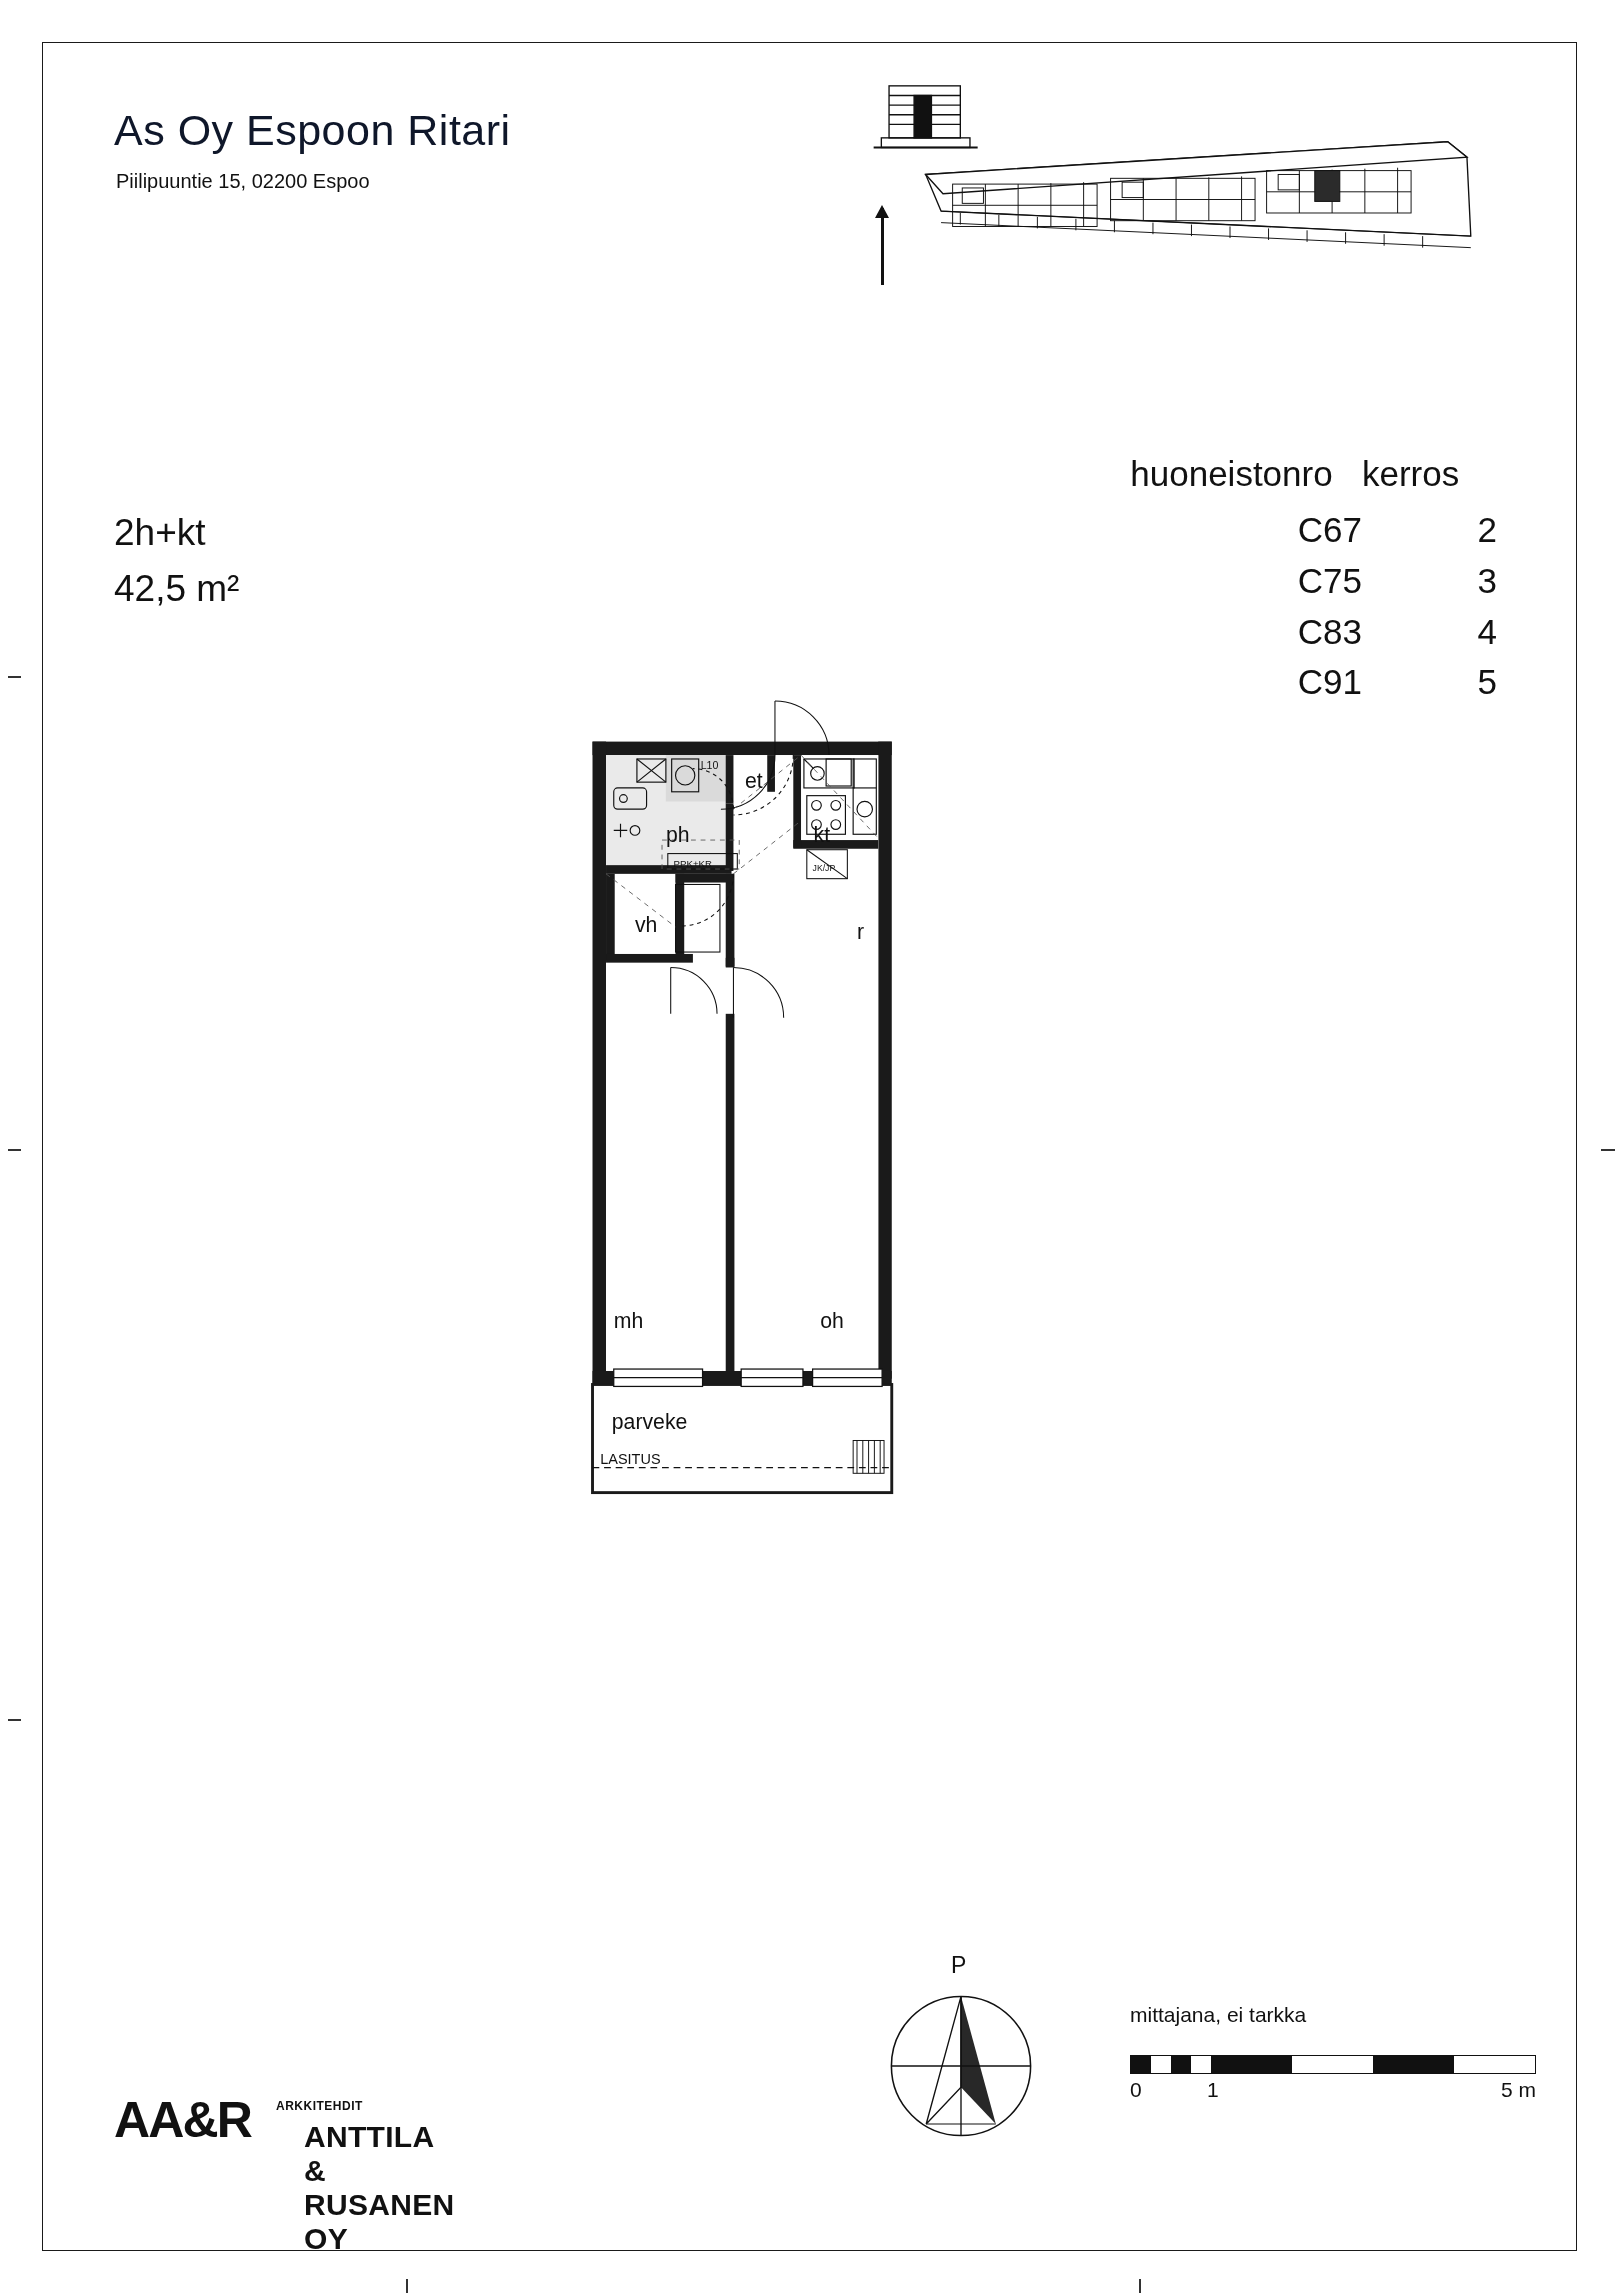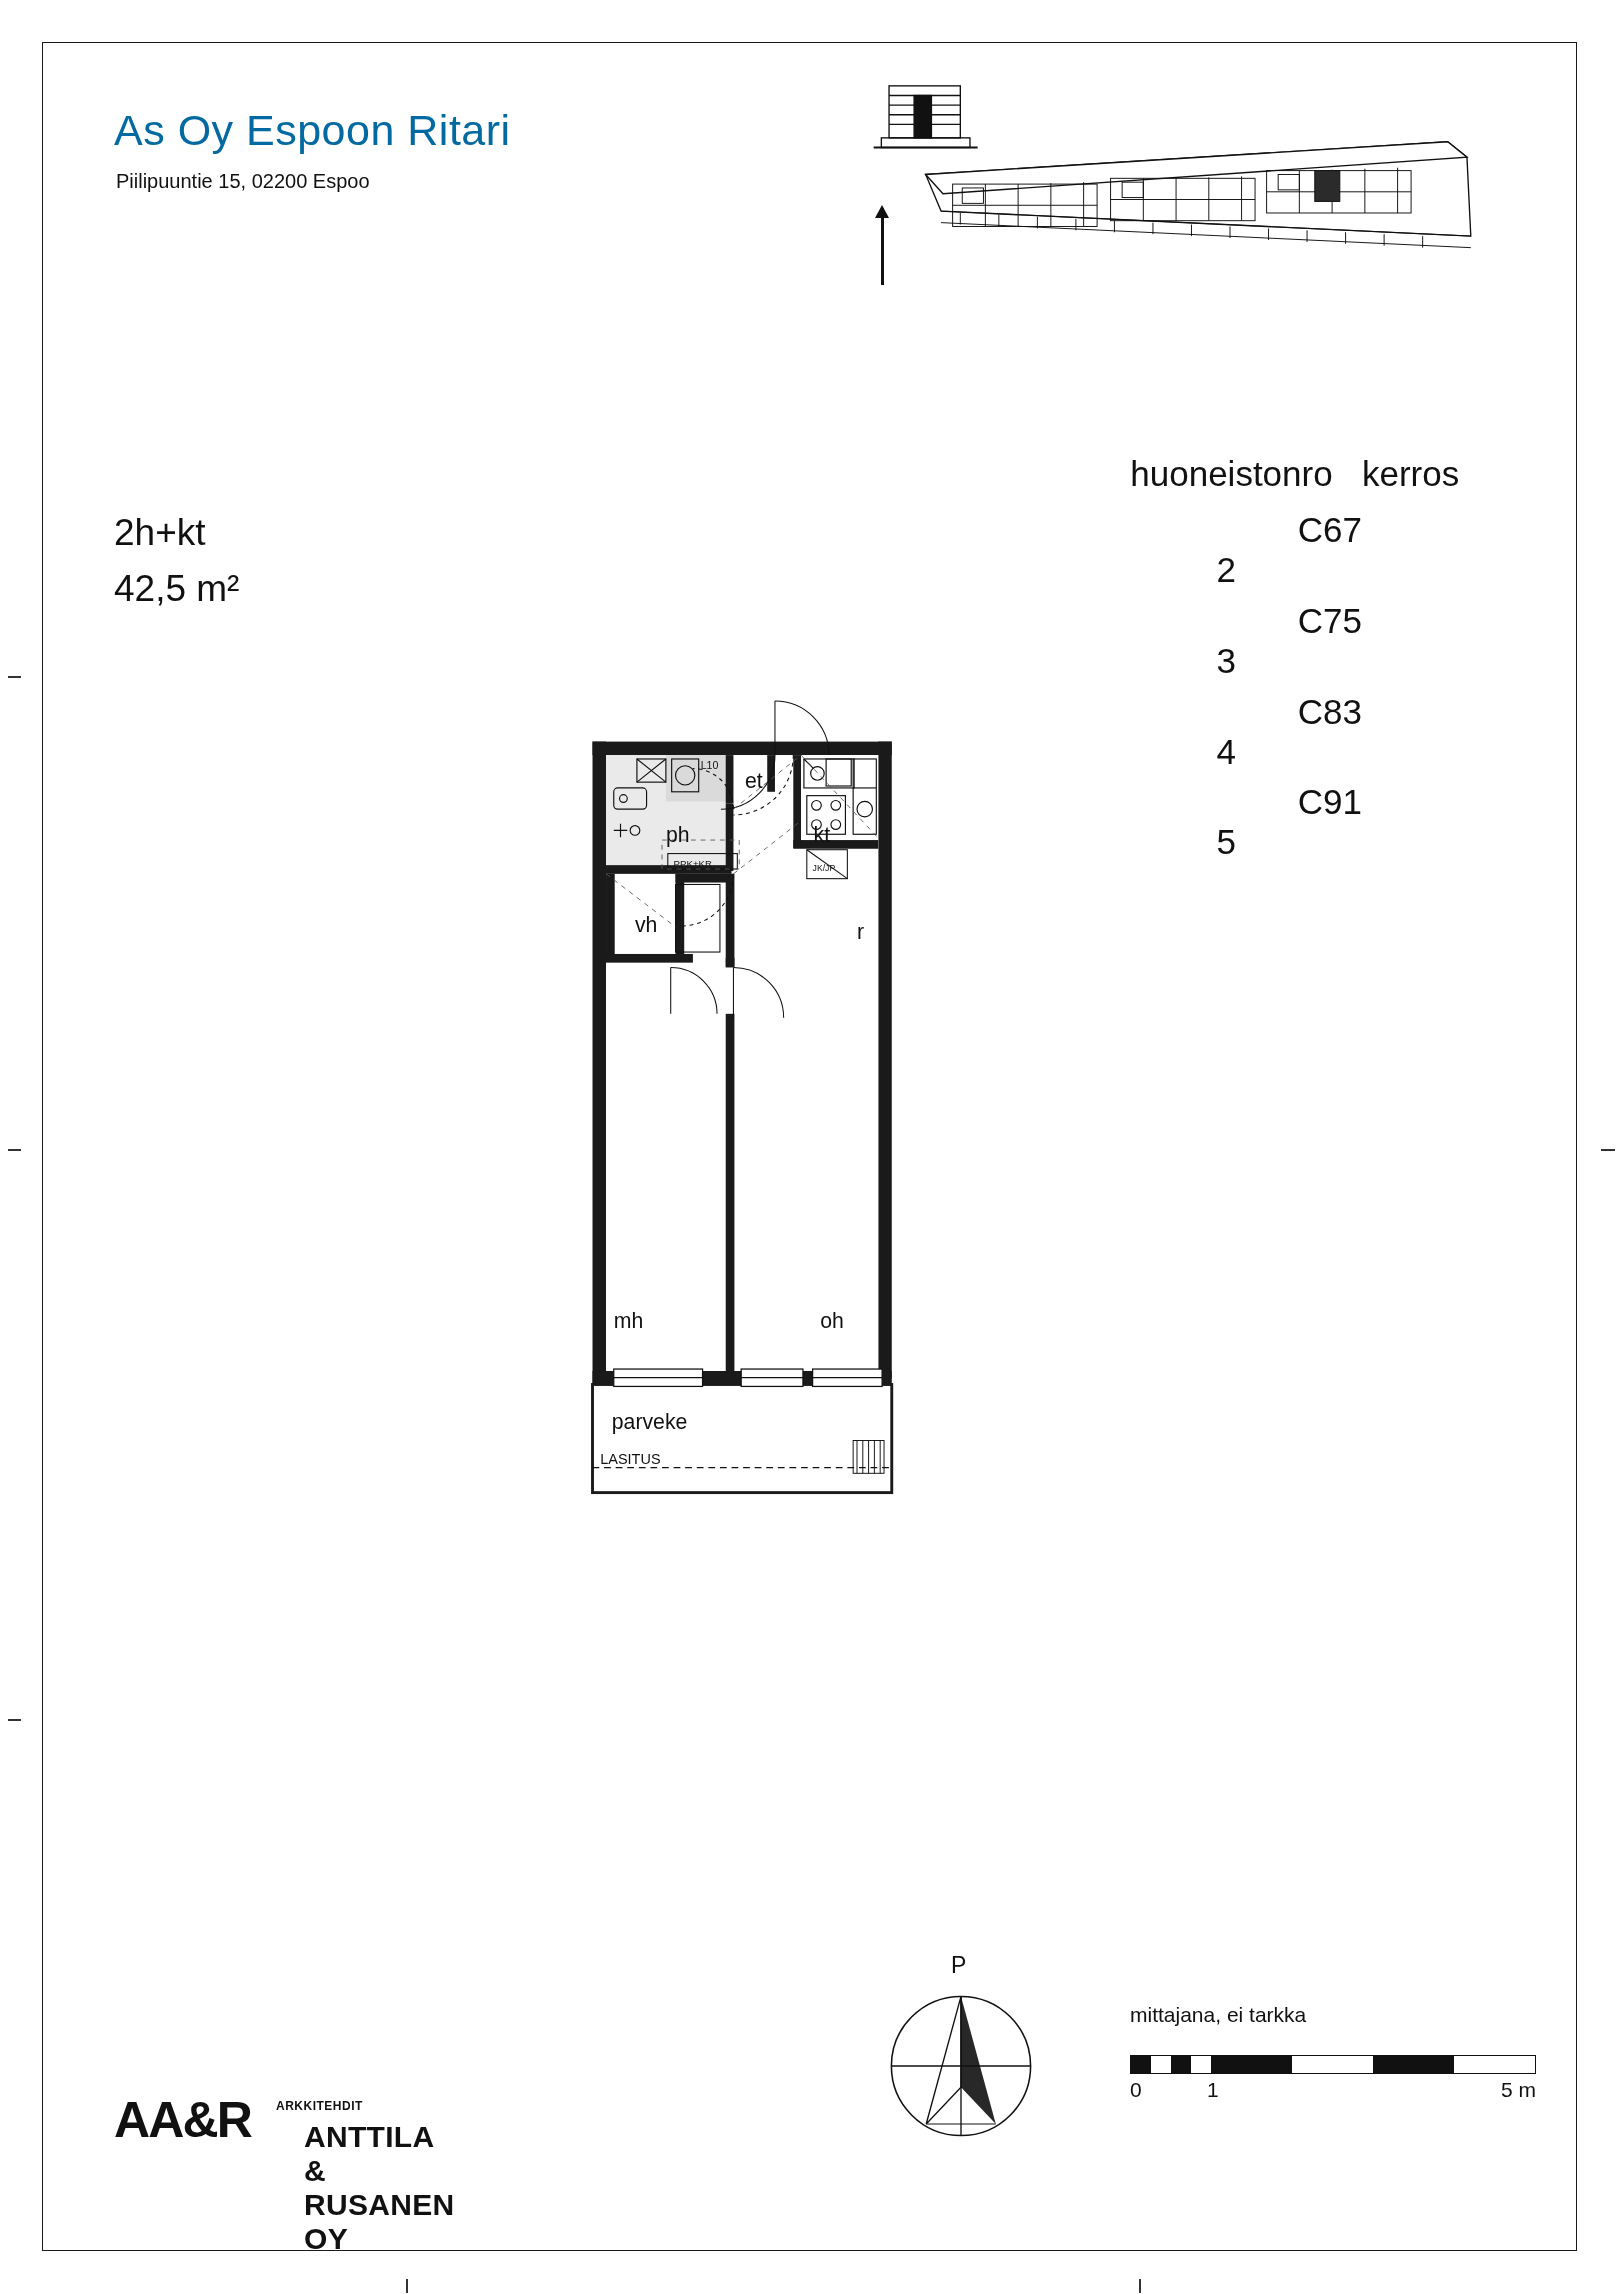--- a/index.html
+++ b/index.html
@@ -1,38 +1,38 @@
 <!DOCTYPE html>
 <html><head>
 <meta charset="utf-8">
 <style>
   html,body{margin:0;padding:0;background:#ffffff;}
   body{width:1622px;height:2294px;position:relative;font-family:"Liberation Sans",sans-serif;color:#111;}
   .page{position:absolute;left:0;top:0;width:1622px;height:2294px;background:#fff;}
   .frame{position:absolute;left:42px;top:42px;width:1535px;height:2209px;border:1.9px solid #1a1a1a;box-sizing:border-box;}
 
   
-  .title{position:absolute;left:114px;top:106px;font-size:43px;letter-spacing:0.5px;color:#0369a1;}
+  .title{position:absolute;left:114px;top:106px;font-size:43px;letter-spacing:0.5px;color:#0f172a;}
   .subtitle{position:absolute;left:116px;top:170px;font-size:20px;color:#111;}
 
   
   .siteplan{position:absolute;left:869px;top:82px;width:618px;height:174px;}
   .arrow-n{position:absolute;left:881px;top:208px;width:2.9px;height:77px;background:#111;}
   .arrow-n:before{content:"";position:absolute;left:-5.8px;top:-2.9px;border-left:7.7px solid transparent;border-right:7.7px solid transparent;border-bottom:13.5px solid #111;}
 
   
   .type{position:absolute;left:114px;top:512px;font-size:37px;}
   .area{position:absolute;left:114px;top:568px;font-size:37px;}
 
   
   .apt-table{position:absolute;left:1101px;top:454px;width:396px;}
   .apt-head{display:flex;font-size:35px;padding-bottom:5.8px;}
   .apt-head .c1{width:261px;text-align:center;}
   .apt-head .c2{width:135px;}
-  .apt-row{display:flex;font-size:35px;padding-top:10.6px;flex-direction:column;}
+  .apt-row{display:flex;font-size:35px;padding-top:10.6px;}
   .apt-row .c1{width:261px;text-align:right;}
   .apt-row .c2{width:135px;text-align:right;}
 
   
   .plan{position:absolute;left:579px;top:695px;width:473px;height:850px;}
   .plan svg{display:block;}
 
   
   .compass{position:absolute;left:874px;top:1979px;width:174px;height:174px;}
   .compass-label{position:absolute;left:951px;top:1952px;font-size:23px;}

